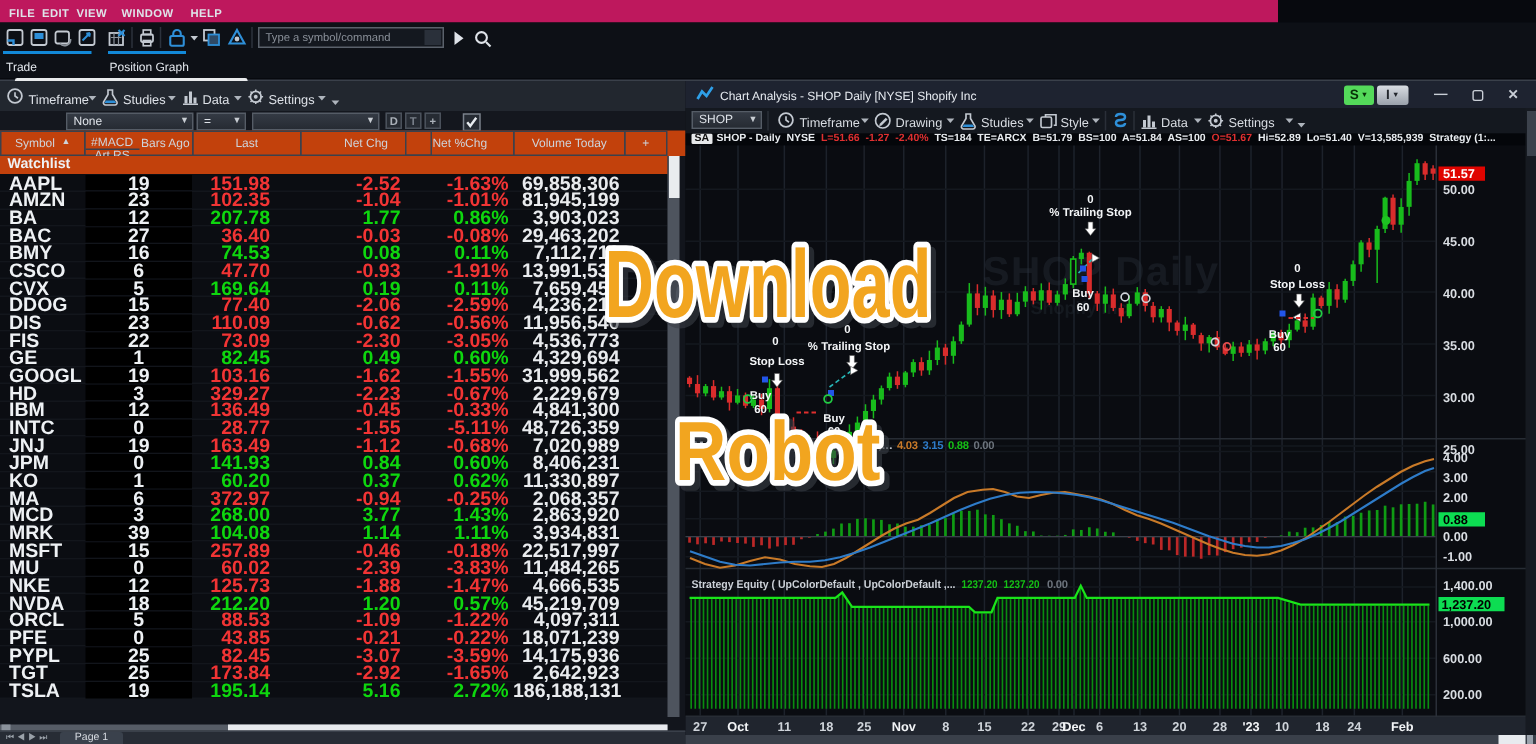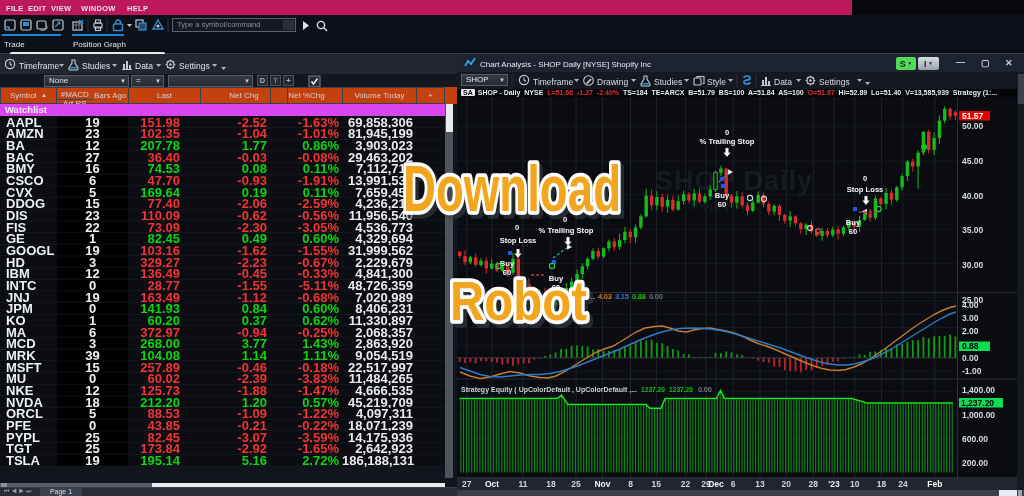--- a/index.html
+++ b/index.html
@@ -21,21 +21,21 @@
 #lwin{left:0;top:54px;width:457px;height:442px;background:#12151c}
 #ltool{left:0;top:0;width:457px;height:20px;background:#22272f;color:#dde1e7;font-size:8.5px}
 #lfilter{left:0;top:20px;width:457px;height:12.5px;background:#14171e}
 .combo{position:absolute;background:linear-gradient(#343a44,#262b33);border:1px solid #555c66;
  color:#dfe3e9;font-size:8px;height:12px;line-height:10px;padding-left:4px}
 .combo .dd{position:absolute;right:0px;top:0px;width:10px;height:100%;color:#c8cdd3;font-size:6px;text-align:center;line-height:10px}
 .sqbtn{position:absolute;width:11px;height:11px;background:#262b33;border:1px solid #4a515b;
  color:#aab0b8;font-size:7.5px;text-align:center;line-height:9px;font-weight:bold}
 #lheader{left:0;top:32.5px;width:457px;height:17.5px;background:#c2410c;font-size:8px;color:#ced3da}
 .hc{position:absolute;border:1px solid #3b414c;height:17.5px;display:flex;align-items:center;justify-content:center;top:0}
-#watchrow{left:0;top:50px;width:445px;height:12.3px;background:#d946ef;color:#eef1f4;
+#watchrow{left:0;top:50px;width:445px;height:12.3px;background:#c2410c;color:#eef1f4;
  font-weight:bold;font-size:9.5px;line-height:12px;padding-left:5px}
 #tbl{left:0;top:62.3px;width:445px}
 .tr{height:11.677px;border-bottom:1px solid #13161c;background:#0b0d12;position:relative;
  font-size:13px;font-weight:bold;color:#eef1f4}
 .tr span{position:absolute;top:50%;transform:translateY(-50%);display:block}
 .c1{left:6px}
 .c2{left:57px;width:71px;text-align:center;background:transparent}
 .c2bg{position:absolute;left:57px;top:0;width:71px;height:100%;background:#000}
 .c3{left:128px;width:52px;text-align:right}
 .c4{left:200px;width:67px;text-align:right}
@@ -363,21 +363,21 @@
         <span class="c5 up">1.43%</span>
         <span class="c6">2,863,920</span>
       </div>
 <div class="tr">
         <span class="c1">MRK</span>
         <span class="c2bg"></span>
         <span class="c2">39</span>
         <span class="c3 up">104.08</span>
         <span class="c4 up">1.14</span>
         <span class="c5 up">1.11%</span>
-        <span class="c6">9,054,519</span>
+        <span class="c6">3,934,831</span>
       </div>
 <div class="tr">
         <span class="c1">MSFT</span>
         <span class="c2bg"></span>
         <span class="c2">15</span>
         <span class="c3 dn">257.89</span>
         <span class="c4 dn">-0.46</span>
         <span class="c5 dn">-0.18%</span>
         <span class="c6">22,517,997</span>
       </div>

